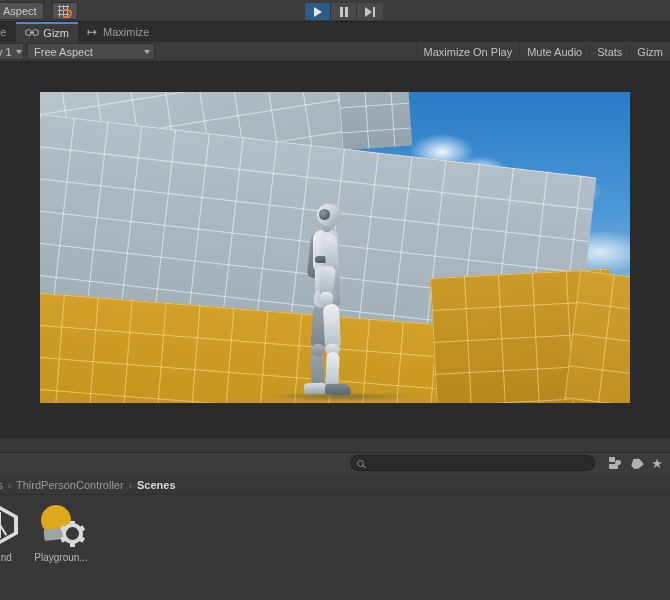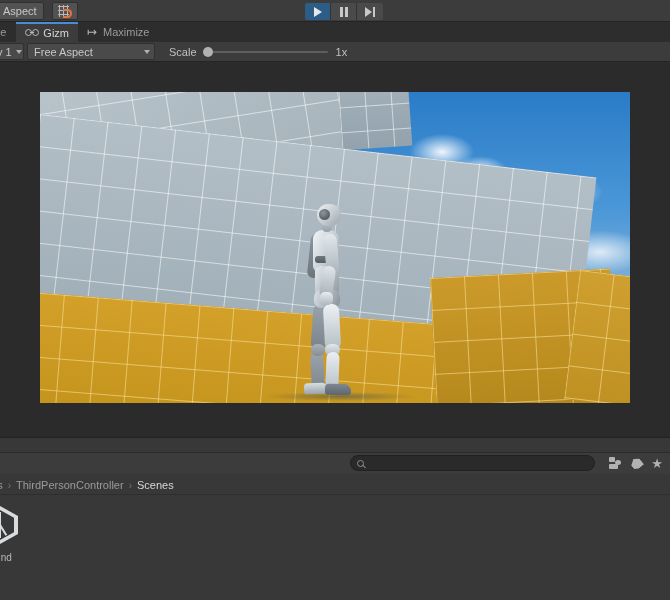--- a/index.html
+++ b/index.html
@@ -386,21 +386,21 @@
   }
   .star-ico { color: #b2b2b2; font-size: 13px; line-height: 13px; }
 
   .breadcrumb {
     position: absolute; left: 0; top: 39px; width: 670px; height: 19px;
     background: #383838; display: flex; align-items: center;
     font-size: 11px; color: #9a9a9a; border-bottom: 1px solid #2e2e2e;
   }
   .crumb { cursor: default; white-space: nowrap; }
   .crumb.first { margin-left: -12px; }
-  .crumb.current { color: #d8d8d8; font-weight: normal; }
+  .crumb.current { color: #d8d8d8; font-weight: bold; }
   .crumb-sep { margin: 0 5px; color: #777; font-size: 10px; }
 
   .asset-grid {
     position: absolute; left: 0; top: 59px; width: 670px; height: 104px;
     display: flex; align-items: flex-start; padding-top: 6px;
   }
   .asset-item {
     width: 62px; display: flex; flex-direction: column; align-items: center;
     gap: 4px; cursor: default;
   }
@@ -531,28 +531,35 @@
   <div class="subbar">
     <div class="dropdown dd-display">
       <span>y 1</span>
       <span class="caret"></span>
     </div>
     <div class="dropdown dd-aspect">
       <span>Free Aspect</span>
       <span class="caret"></span>
     </div>
 
-    <div class="scale-group">
-      <span class="scale-label">Scale</span>
-      <span class="slider-track">
-        <span class="slider-knob"></span>
-      </span>
-      <span class="scale-value">1x</span>
-    </div>
-
+
+    <div class="right-toggles">
+      <div class="toggle-btn">
+        <span>Maximize On Play</span>
+      </div>
+      <div class="toggle-btn">
+        <span>Mute Audio</span>
+      </div>
+      <div class="toggle-btn">
+        <span>Stats</span>
+      </div>
+      <div class="toggle-btn">
+        <span>Gizm</span>
+      </div>
+    </div>
   </div>
 
   <div class="gameview-bg"></div>
 
   <div class="gameview">
     <div class="sky"></div>
     <div class="haze"></div>
 
     <div class="block grey-tall">
       <span class="gridtex"></span>
@@ -644,20 +651,39 @@
         <span class="asset-thumb">
           <span class="unity-ico">
             <i class="hex"></i>
               <i class="hexin"></i>
               <i class="bar"></i>
               <i class="bar2"></i>
           </span>
         </span>
         <span class="asset-label">round</span>
       </div>
+      <div class="asset-item">
+        <span class="asset-thumb">
+          <span class="prefab-ico">
+            <i class="ball"></i>
+            <i class="handle"></i>
+            <span class="gear">
+              <i class="tooth" style="transform:rotate(0deg)"></i>
+              <i class="tooth" style="transform:rotate(60deg)"></i>
+              <i class="tooth" style="transform:rotate(120deg)"></i>
+              <i class="tooth" style="transform:rotate(180deg)"></i>
+              <i class="tooth" style="transform:rotate(240deg)"></i>
+              <i class="tooth" style="transform:rotate(300deg)"></i>
+              <i class="ring"></i>
+              <i class="core"></i>
+            </span>
+          </span>
+        </span>
+        <span class="asset-label">Playgroun...</span>
+      </div>
     </div>
 
   </div>
 
   <div class="panel-divider"></div>
   <div class="panel-divider2"></div>
 
 </div>
 
 </body></html>

